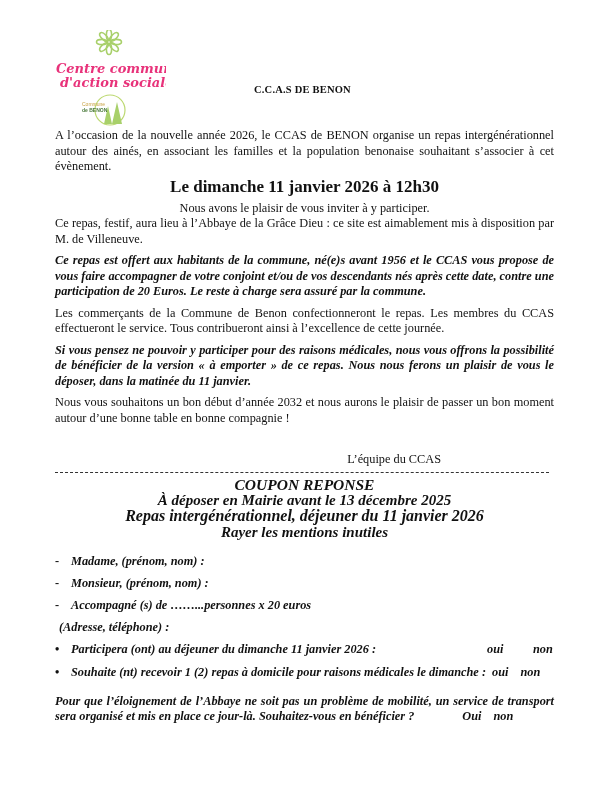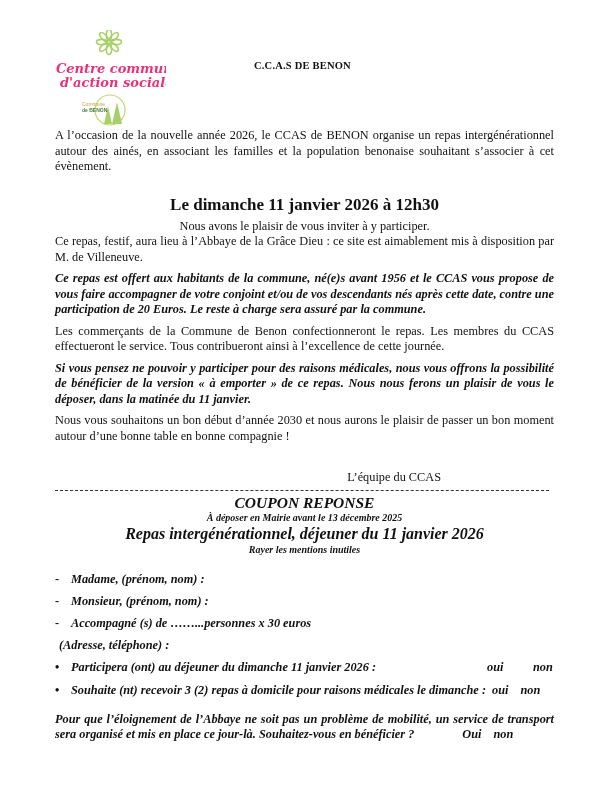--- a/index.html
+++ b/index.html
@@ -3,34 +3,34 @@
   <meta charset="utf-8">
   <style>
     html, body { margin: 0; padding: 0; background: #ffffff; }
     body {
       width: 608px; height: 789px; position: relative; overflow: hidden;
       font-family: "Liberation Serif", "DejaVu Serif", serif;
       color: #111; font-size: 12.3px;
     }
     .page { position: absolute; left: 0; top: 0; width: 608px; height: 789px; }
     .logo { position: absolute; left: 56px; top: 30px; width: 110px; height: 98px; }
-    .org-title { position: absolute; left: 254px; top: 60px; font-weight: bold; font-size: 10.5px; letter-spacing: 0.2px; }
+    .org-title { position: absolute; left: 254px; top: 84px; font-weight: bold; font-size: 10.5px; letter-spacing: 0.2px; }
     .content { position: absolute; left: 55px; top: 128px; width: 499px; }
     p { margin: 0; text-align: justify; line-height: 15.5px; }
-    .intro { margin-bottom: 20px; }
+    .intro { margin-bottom: 2px; }
     .date-heading { text-align: center; font-weight: bold; font-size: 17px; line-height: 20px; margin: 2px 0 4px 0; }
     .centered { text-align: center; }
     .bi { font-weight: bold; font-style: italic; }
     .gap { margin-top: 6px; }
     .biggap { margin-top: 16px; }
     .link { color: #3d1fd6; text-decoration: underline; }
     .signature { text-align: right; padding-right: 113px; margin-top: 26px; }
     .separator { margin-top: 4px; border-top: 1px dashed #333; height: 0; width: 494px; }
     .coupon-title { text-align: center; font-weight: bold; font-style: italic; font-size: 15.5px; line-height: 18px; margin-top: 3px; }
-    .coupon-sub { text-align: center; font-weight: bold; font-style: italic; font-size: 10px; line-height: 12px; }
+    .coupon-sub { text-align: center; font-weight: bold; font-style: italic; font-size: 15px; line-height: 12px; }
     .coupon-heading { text-align: center; font-weight: bold; font-style: italic; font-size: 16px; line-height: 20px; }
     .form-list { margin-top: 16px; }
     .form-item { display: flex; font-weight: bold; font-style: italic; line-height: 15px; margin-bottom: 7px; }
     .dash { width: 16px; font-style: normal; }
     .address { font-weight: bold; font-style: italic; margin: 0 0 7px 4px; line-height: 15px; }
     .bullet-row { display: flex; font-weight: bold; font-style: italic; line-height: 15px; margin-bottom: 8px; }
     .bullet { width: 16px; font-style: normal; }
     .bullet-text { flex: 1; }
     .opt { font-weight: bold; font-style: italic; }
     .row1-oui { position: absolute; left: 432px; }
@@ -67,53 +67,53 @@
   <div class="org-title">C.C.A.S DE BENON</div>
 
   <div class="content">
     <p class="intro">A l’occasion de la nouvelle année 2026, le CCAS de BENON organise un repas intergénérationnel autour des ainés, en associant les familles et la population benonaise souhaitant s’associer à cet évènement.</p>
     <div class="date-heading">Le dimanche 11 janvier 2026 à 12h30</div>
     <p class="centered">Nous avons le plaisir de vous inviter à y participer.</p>
     <p>Ce repas, festif, aura lieu à l’Abbaye de la Grâce Dieu : ce site est aimablement mis à disposition par M. de Villeneuve.</p>
     <p class="bi gap">Ce repas est offert aux habitants de la commune, né(e)s avant 1956 et le CCAS vous propose de vous faire accompagner de votre conjoint et/ou de vos descendants nés après cette date, contre une participation de 20 Euros. Le reste à charge sera assuré par la commune.</p>
     <p class="gap">Les commerçants de la Commune de Benon confectionneront le repas. Les membres du CCAS effectueront le service. Tous contribueront ainsi à l’excellence de cette journée.</p>
     <p class="bi gap">Si vous pensez ne pouvoir y participer pour des raisons médicales, nous vous offrons la possibilité de bénéficier de la version « à emporter » de ce repas. Nous nous ferons un plaisir de vous le déposer, dans la matinée du 11 janvier.</p>
-    <p class="gap">Nous vous souhaitons un bon début d’année 2030 et nous aurons le plaisir de passer un bon moment autour d’une bonne table en bonne compagnie !</p>
+    <p class="gap">Nous vous souhaitons un bon début d’année 2032 et nous aurons le plaisir de passer un bon moment autour d’une bonne table en bonne compagnie !</p>
     <p class="signature">L’équipe du CCAS</p>
     <div class="separator"></div>
 
     <div class="coupon-title">COUPON REPONSE</div>
     <div class="coupon-sub">À déposer en Mairie avant le 13 décembre 2025</div>
     <div class="coupon-heading">Repas intergénérationnel, déjeuner du 11 janvier 2026</div>
     <div class="coupon-sub">Rayer les mentions inutiles</div>
 
     <div class="form-list">
       <div class="form-item">
         <span class="dash">-</span>
         <span>Madame, (prénom, nom) :</span>
       </div>
       <div class="form-item">
         <span class="dash">-</span>
         <span>Monsieur, (prénom, nom) :</span>
       </div>
       <div class="form-item">
         <span class="dash">-</span>
-        <span>Accompagné (s) de ……...personnes x 30 euros</span>
+        <span>Accompagné (s) de ……...personnes x 20 euros</span>
       </div>
       <div class="address">(Adresse, téléphone) :</div>
 
       <div class="bullet-row row-rel">
         <span class="bullet">•</span>
         <span class="bullet-text">Participera (ont) au déjeuner du dimanche 11 janvier 2026 :</span>
         <span class="opt row1-oui">oui</span>
         <span class="opt row1-non">non</span>
       </div>
       <div class="bullet-row">
         <span class="bullet">•</span>
-        <span>Souhaite (nt) recevoir 3 (2) repas à domicile pour raisons médicales le dimanche :</span>
+        <span>Souhaite (nt) recevoir 1 (2) repas à domicile pour raisons médicales le dimanche :</span>
         <span style="margin-left:6px" class="opt">oui</span>
         <span style="margin-left:12px" class="opt">non</span>
       </div>
 
       <p class="final"><span>Pour que l’éloignement de l’Abbaye ne soit pas un problème de mobilité, un service de transport sera organisé et mis en place ce jour-là. Souhaitez-vous en bénéficier ?</span><span style="margin-left:48px">Oui</span><span style="margin-left:12px">non</span></p>
     </div>
   </div>
 </div>
 
 </body></html>

